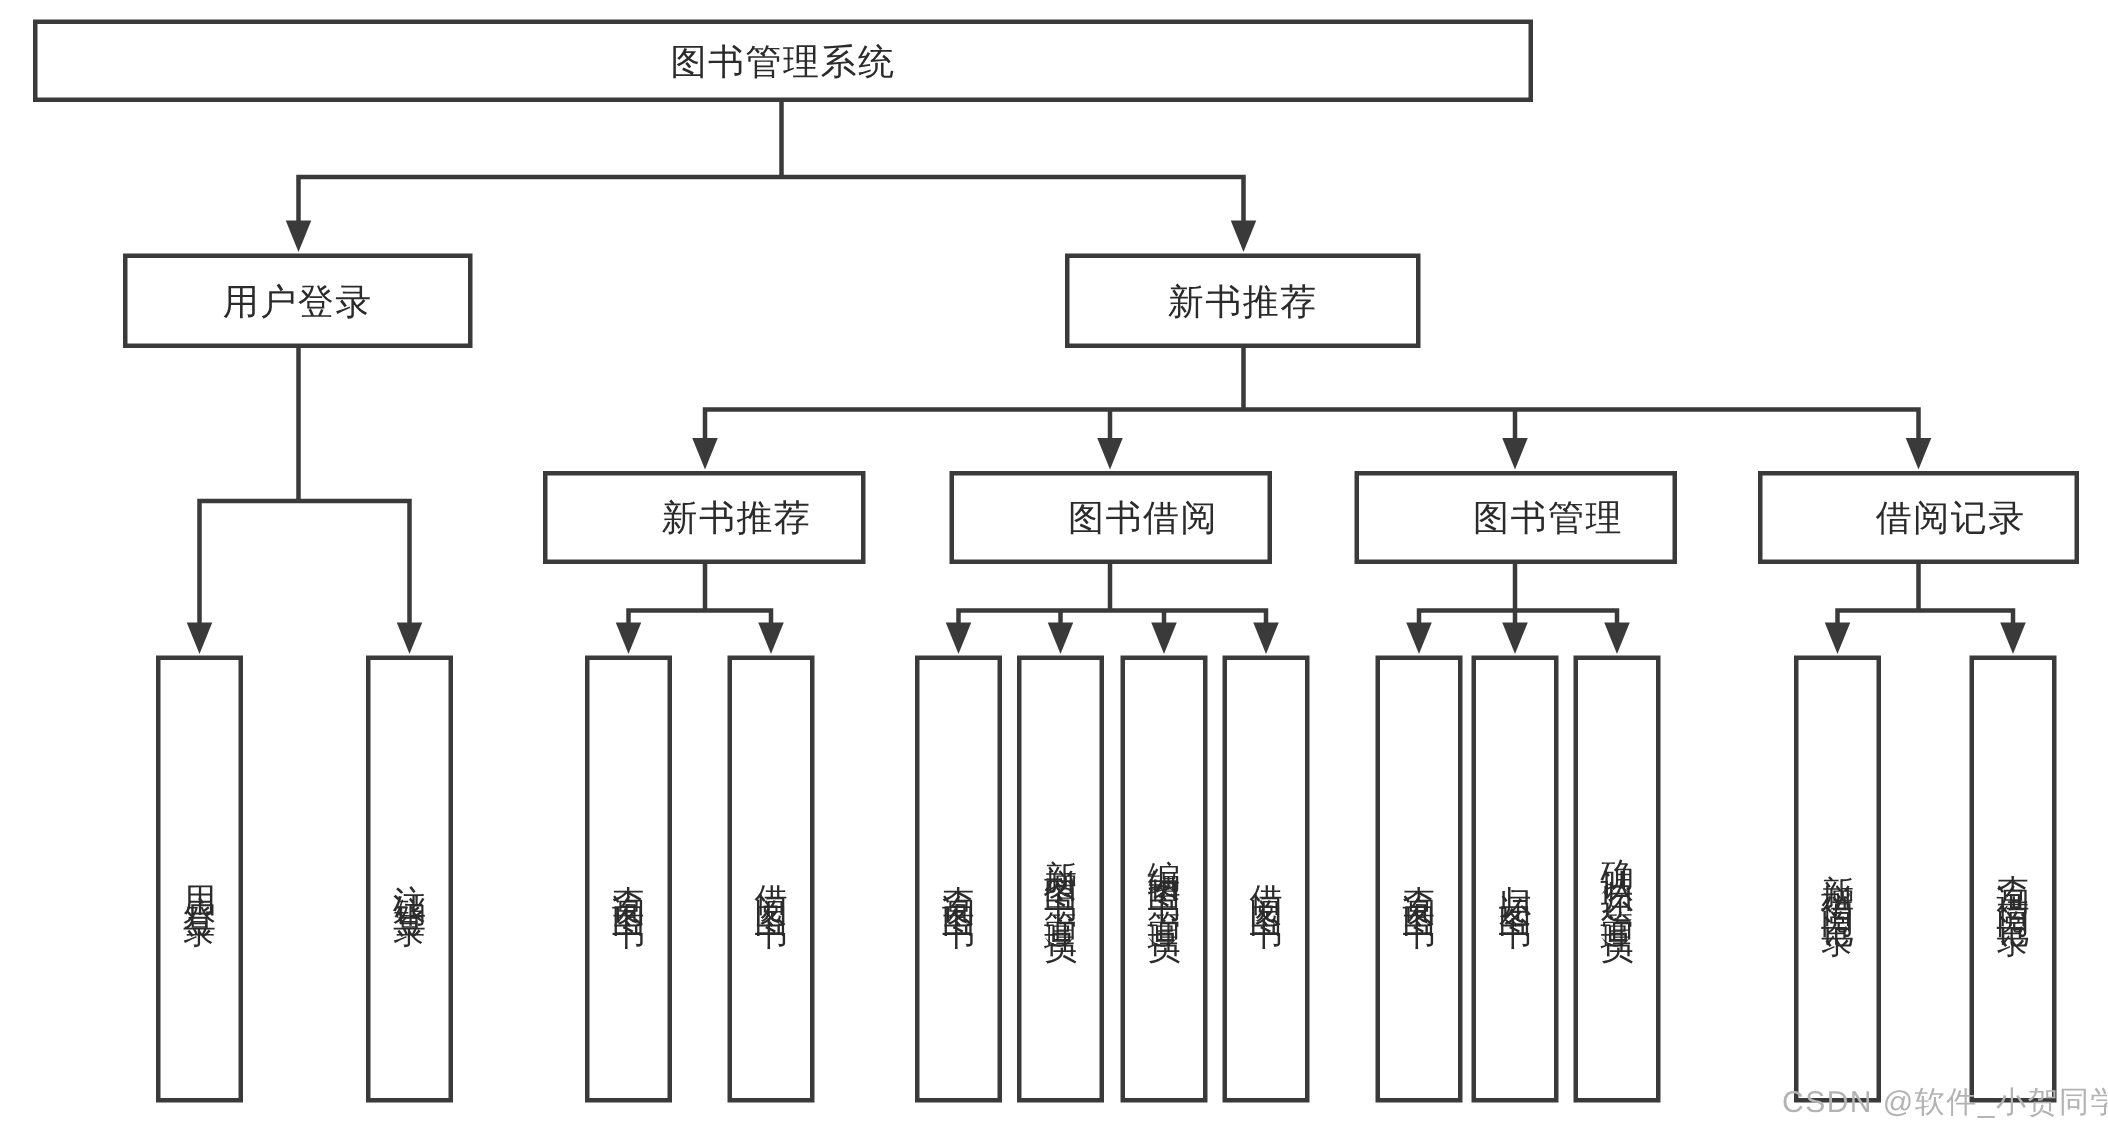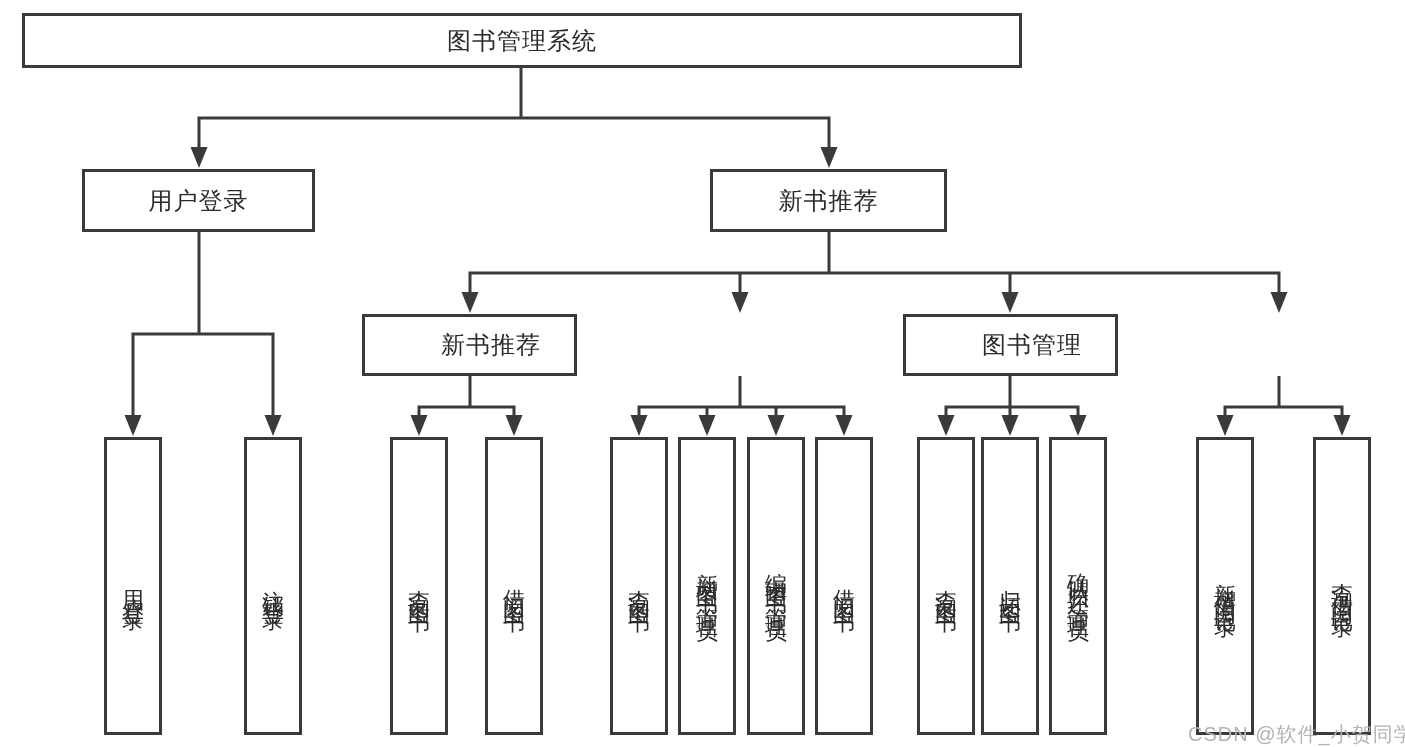--- a/index.html
+++ b/index.html
@@ -88,22 +88,28 @@
   <div class="hbox" style="left:82px;top:169px;width:233px;height:63px">
     <span class="lbl">用户登录</span>
   </div>
   <div class="hbox" style="left:710px;top:169px;width:237px;height:63px">
     <span class="lbl">新书推荐</span>
   </div>
 
   <div class="hbox lvl3" style="left:362px">
     <span class="lbl">新书推荐</span>
   </div>
+  <div class="hbox lvl3" style="left:633px">
+    <span class="lbl">图书借阅</span>
+  </div>
   <div class="hbox lvl3" style="left:903px">
     <span class="lbl">图书管理</span>
+  </div>
+  <div class="hbox lvl3" style="left:1172px;width:214px">
+    <span class="lbl">借阅记录</span>
   </div>
 
   <div class="vbox leaf" style="left:104px">
     <span class="lbl">用户登录</span>
   </div>
   <div class="vbox leaf" style="left:244px">
     <span class="lbl">注销登录</span>
   </div>
   <div class="vbox leaf" style="left:390px">
     <span class="lbl">查询图书</span>

